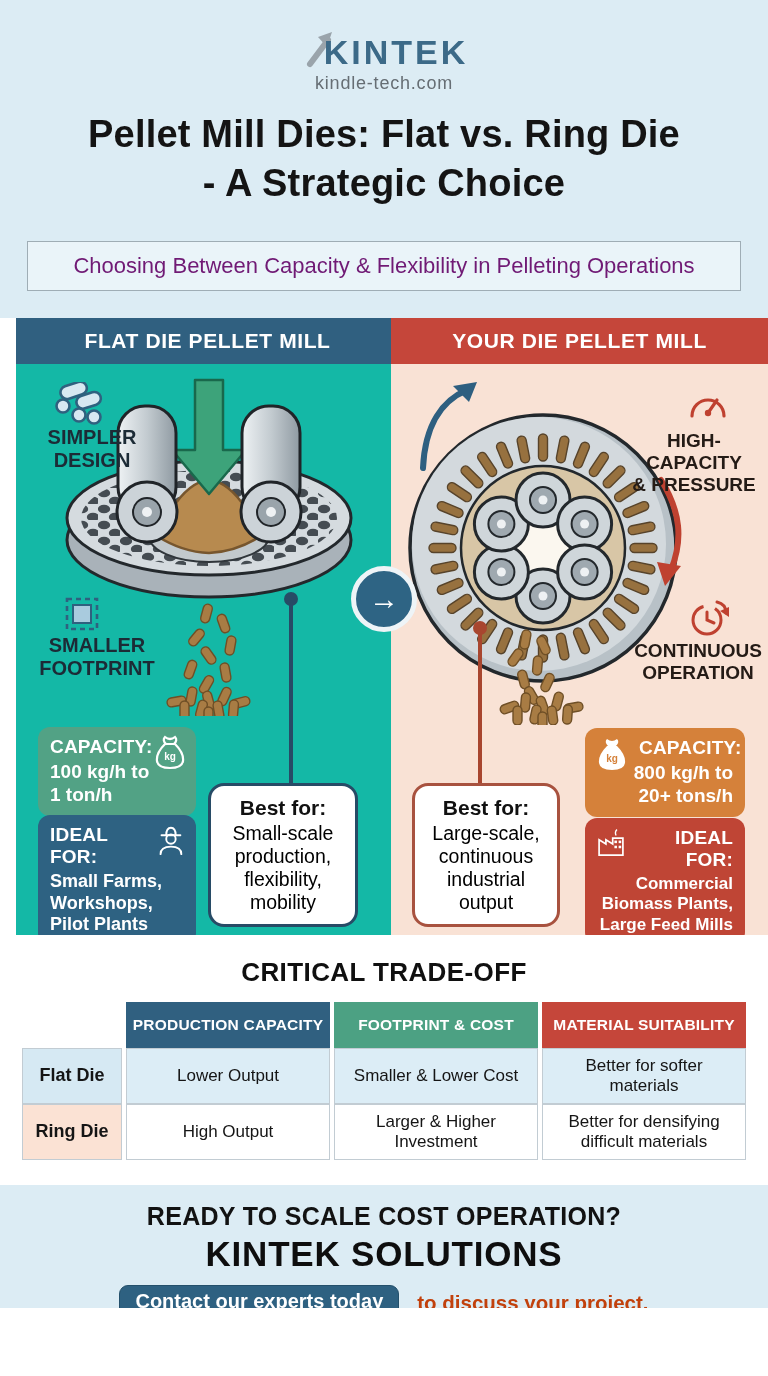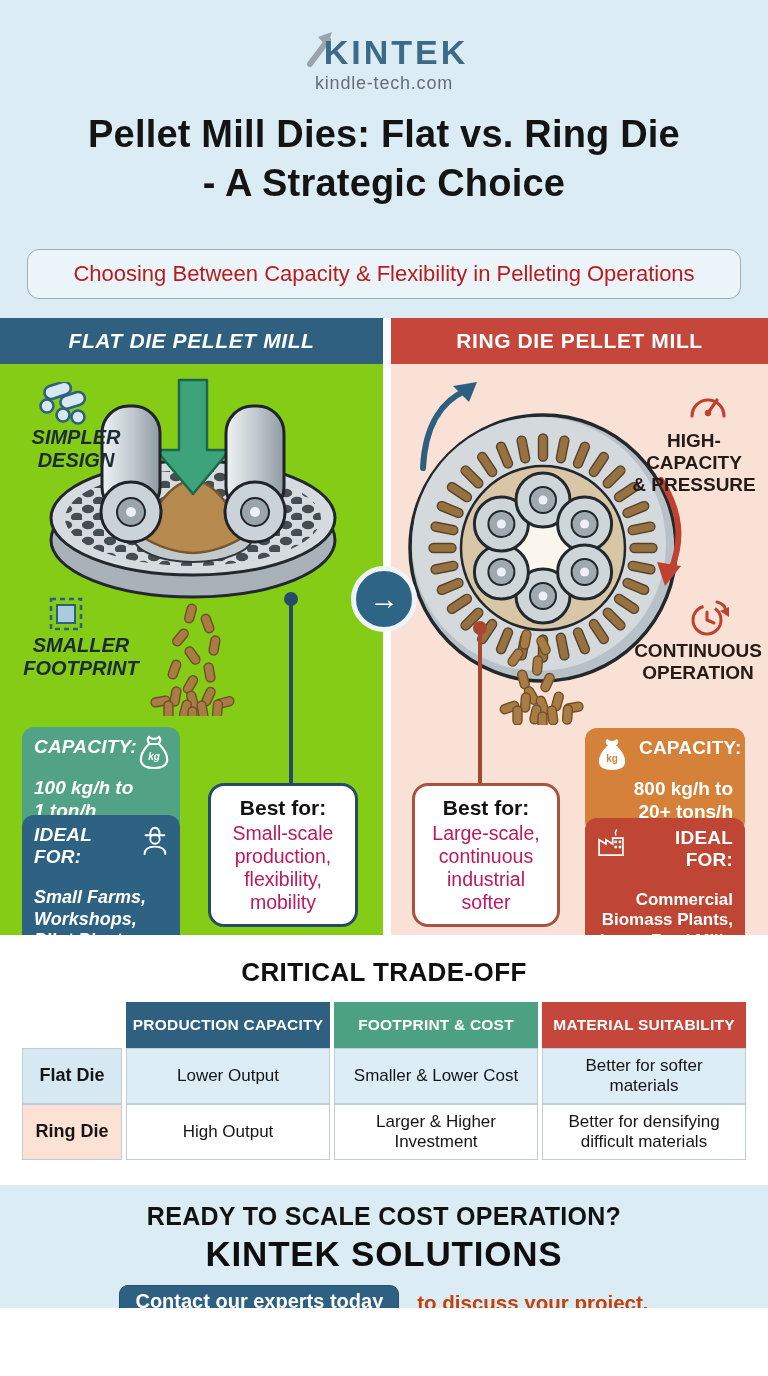--- a/index.html
+++ b/index.html
@@ -9,61 +9,61 @@
 
   
   .top{position:relative;height:318px;}
   .logo-block{padding-top:28px;text-align:center;}
   .logo-row{display:flex;align-items:flex-end;justify-content:center;}
   .logo-row svg{margin-right:-16px;margin-bottom:4px;}
   .logo-text{font-size:34px;font-weight:800;color:#3c6a88;letter-spacing:3px;}
   .logo-site{font-size:18px;color:#666e74;letter-spacing:0.8px;margin-top:1px;}
   .main-title{margin-top:16px;text-align:center;font-size:38px;line-height:1.3;
               font-weight:800;color:#141414;letter-spacing:0.2px;}
-  .subtitle-box{width:700px;margin:40px auto 0;border:1.5px solid #9fadb5;border-radius:12px;
+  .subtitle-box{width:700px;margin:32px auto 0;border:1.5px solid #9fadb5;border-radius:0;
                 background:rgba(245,251,253,0.55);padding:11px 6px;text-align:center;
-                font-size:22px;font-weight:500;color:#b91c1c;}
+                font-size:22px;font-weight:500;color:#701a75;}
 
   
   .compare{position:relative;height:617px;background:#ffffff;}
   .panel{position:absolute;top:0;height:617px;overflow:hidden;}
-  .flat-panel{left:0;width:383px;background:#84cc16;font-style:italic;}
+  .flat-panel{left:16px;width:383px;background:#14b8a6;}
   .ring-panel{left:391px;width:377px;background:#f9e2d5;}
   .panel-header{height:46px;display:flex;align-items:center;justify-content:center;
                 color:#fff;font-weight:800;font-size:21px;letter-spacing:0.6px;}
   .flat-panel .panel-header{background:#306080;}
   .ring-panel .panel-header{background:#c5463a;}
   .abs{position:absolute;}
   .feat-label{position:absolute;text-align:center;font-weight:800;font-size:20px;line-height:1.16;}
   .flat-panel .feat-label{color:#1c2b36;}
   .ring-panel .feat-label{color:#241b16;}
 
   .cap-box{position:absolute;border-radius:12px;color:#fff;padding:9px 10px 9px 12px;box-sizing:border-box;}
   .box-label{font-size:19px;font-weight:800;letter-spacing:0.2px;}
-  .box-value{font-size:18px;font-weight:600;line-height:1.2;margin-top:19px;}
+  .box-value{font-size:18px;font-weight:600;line-height:1.2;margin-top:3px;}
   .green-box{background:#52a285;}
   .blue-box{background:#2e6282;}
   .orange-box{background:#d5813a;text-align:right;padding:9px 12px 9px 10px;}
   .redid-box{background:#bf4535;text-align:right;padding:9px 12px 9px 10px;}
   .box-icon{position:absolute;}
   .icon-tr{top:8px;right:8px;}
   .icon-tl{top:9px;left:9px;}
   .orange-box .box-label,.redid-box .box-label{padding-left:44px;}
 
   .connector-line{position:absolute;width:4px;}
   .connector-dot{position:absolute;width:14px;height:14px;border-radius:50%;}
   .c-left{background:#274b66;}
   .c-right{background:#a8462f;}
 
   .bestfor{position:absolute;top:465px;background:#fff;border-radius:16px;box-sizing:border-box;
            text-align:center;padding:10px 2px;}
   .bf-navy{border:3px solid #274b66;}
   .bf-red{border:3px solid #a8523f;}
   .bf-label{font-size:21px;font-weight:800;color:#111;}
-  .bf-value{font-size:19.5px;font-weight:500;color:#be185d;line-height:1.18;margin-top:2px;}
+  .bf-value{font-size:19.5px;font-weight:500;color:#000000;line-height:1.18;margin-top:2px;}
 
   .mid-arrow{position:absolute;left:351px;top:248px;width:56px;height:56px;border-radius:50%;
              background:#2e6484;border:5px solid #eef4f7;display:flex;align-items:center;
              justify-content:center;color:#fff;font-size:30px;font-weight:700;}
 
   
   .tradeoff{height:250px;background:#ffffff;box-sizing:border-box;padding-top:22px;}
   .tt-title{text-align:center;font-size:26px;font-weight:800;color:#101010;letter-spacing:0.4px;}
   .tt-grid{width:724px;margin:14px auto 0;display:grid;grid-template-columns:100px 1fr 1fr 1fr;
            grid-template-rows:46px 56px 56px;column-gap:4px;}
@@ -217,21 +217,21 @@
           </svg>
         </span>
         <div class="box-label" style="padding-right:36px;">IDEAL FOR:</div>
         <div class="box-value pre">Small Farms,
 Workshops,
 Pilot Plants</div>
       </div>
     </div>
 
     <div class="panel ring-panel">
-      <div class="panel-header">RING DIE PELLET MILL</div>
+      <div class="panel-header">YOUR DIE PELLET MILL</div>
 
       <svg class="abs" style="left:2px;top:62px;" width="300" height="345" viewBox="0 0 300 345">
         <circle cx="150" cy="168" r="133" fill="#b8c1c7" stroke="#23282c" stroke-width="3.5"></circle>
         <circle cx="146" cy="164" r="127" fill="#d3d9dd"></circle>
         <circle cx="150" cy="168" r="82" fill="#d8c6a6" stroke="#23282c" stroke-width="2.5"></circle>
         <g id="ring-dashes">
             <rect x="145.5" y="54" width="9" height="27" rx="4.5" fill="#97713f" stroke="#57432a" stroke-width="1.4" transform="rotate(0 150 168)"></rect>
             <rect x="145.5" y="54" width="9" height="27" rx="4.5" fill="#97713f" stroke="#57432a" stroke-width="1.4" transform="rotate(11.25 150 168)"></rect>
             <rect x="145.5" y="54" width="9" height="27" rx="4.5" fill="#97713f" stroke="#57432a" stroke-width="1.4" transform="rotate(22.5 150 168)"></rect>
             <rect x="145.5" y="54" width="9" height="27" rx="4.5" fill="#97713f" stroke="#57432a" stroke-width="1.4" transform="rotate(33.75 150 168)"></rect>
@@ -372,21 +372,21 @@
       <div class="bf-value pre">Small-scale
 production,
 flexibility,
 mobility</div>
     </div>
     <div class="bestfor bf-red" style="left:412px;width:148px;">
       <div class="bf-label">Best for:</div>
       <div class="bf-value pre">Large-scale,
 continuous
 industrial
-softer</div>
+output</div>
     </div>
 
     <div class="mid-arrow">→</div>
   </div>
 
   <div class="tradeoff">
     <div class="tt-title">CRITICAL TRADE-OFF</div>
     <div class="tt-grid">
       <div class="tt-corner"></div>
       <div class="tt-head th-blue">PRODUCTION CAPACITY</div>

